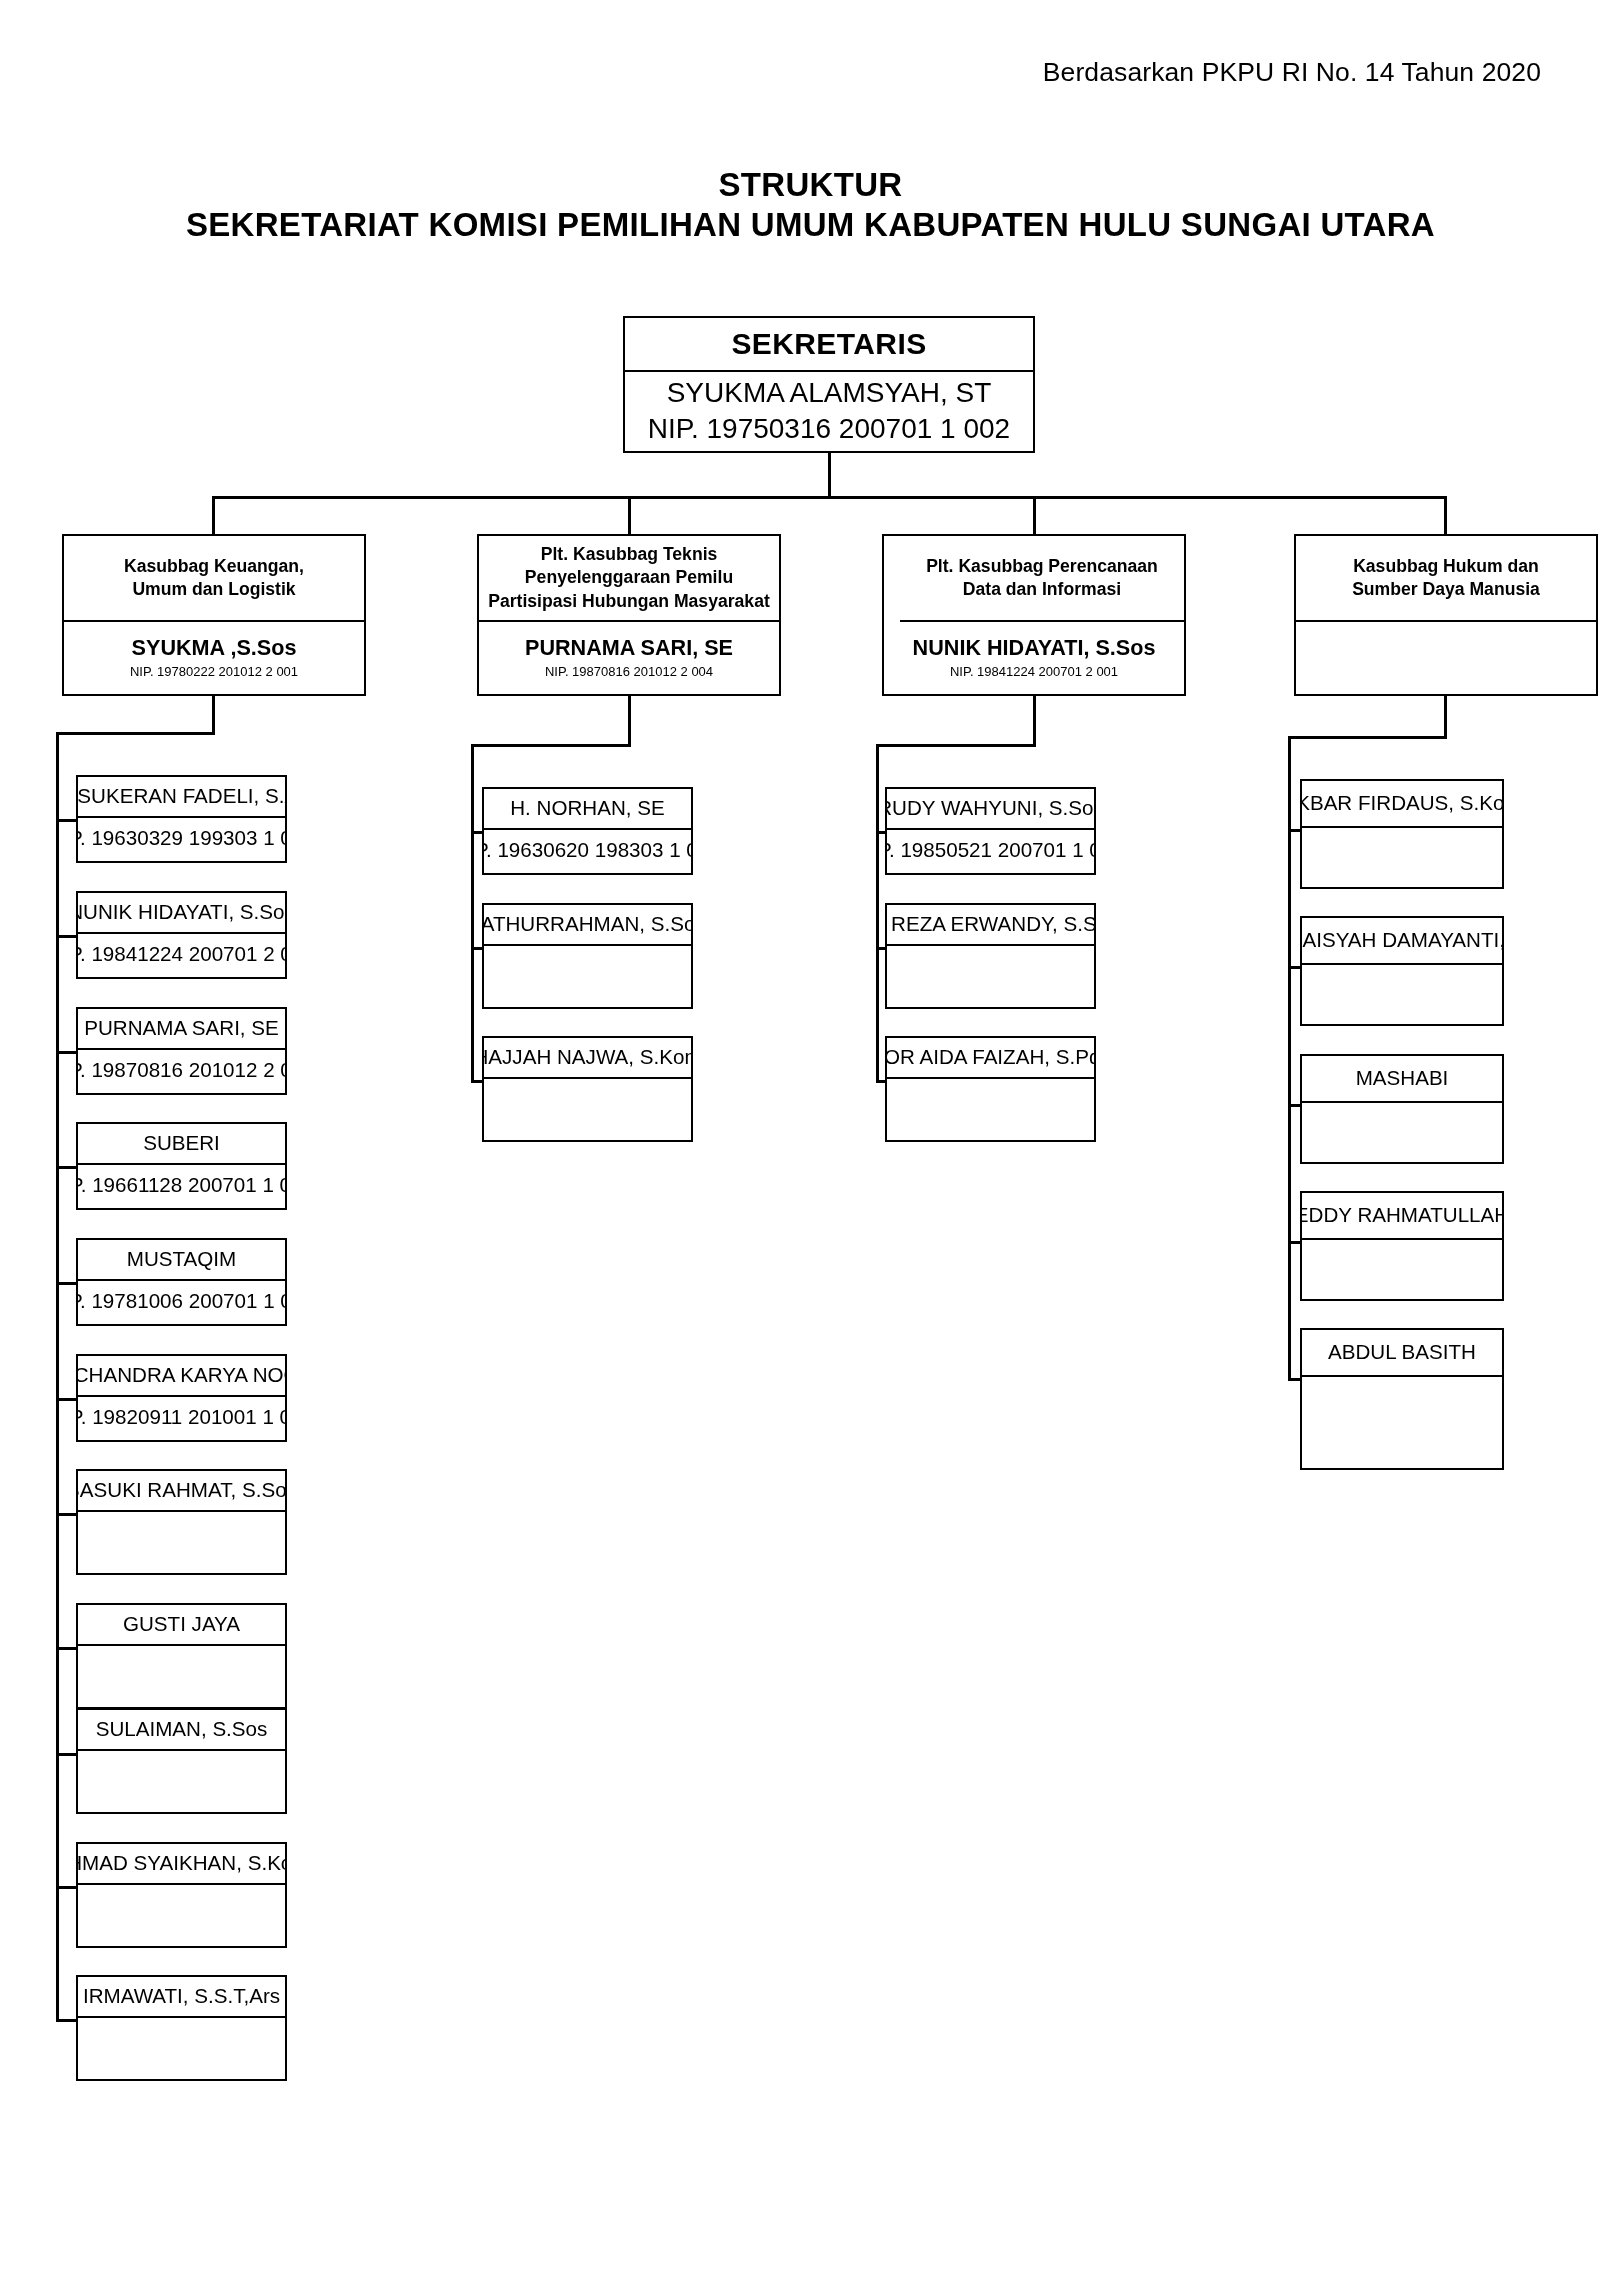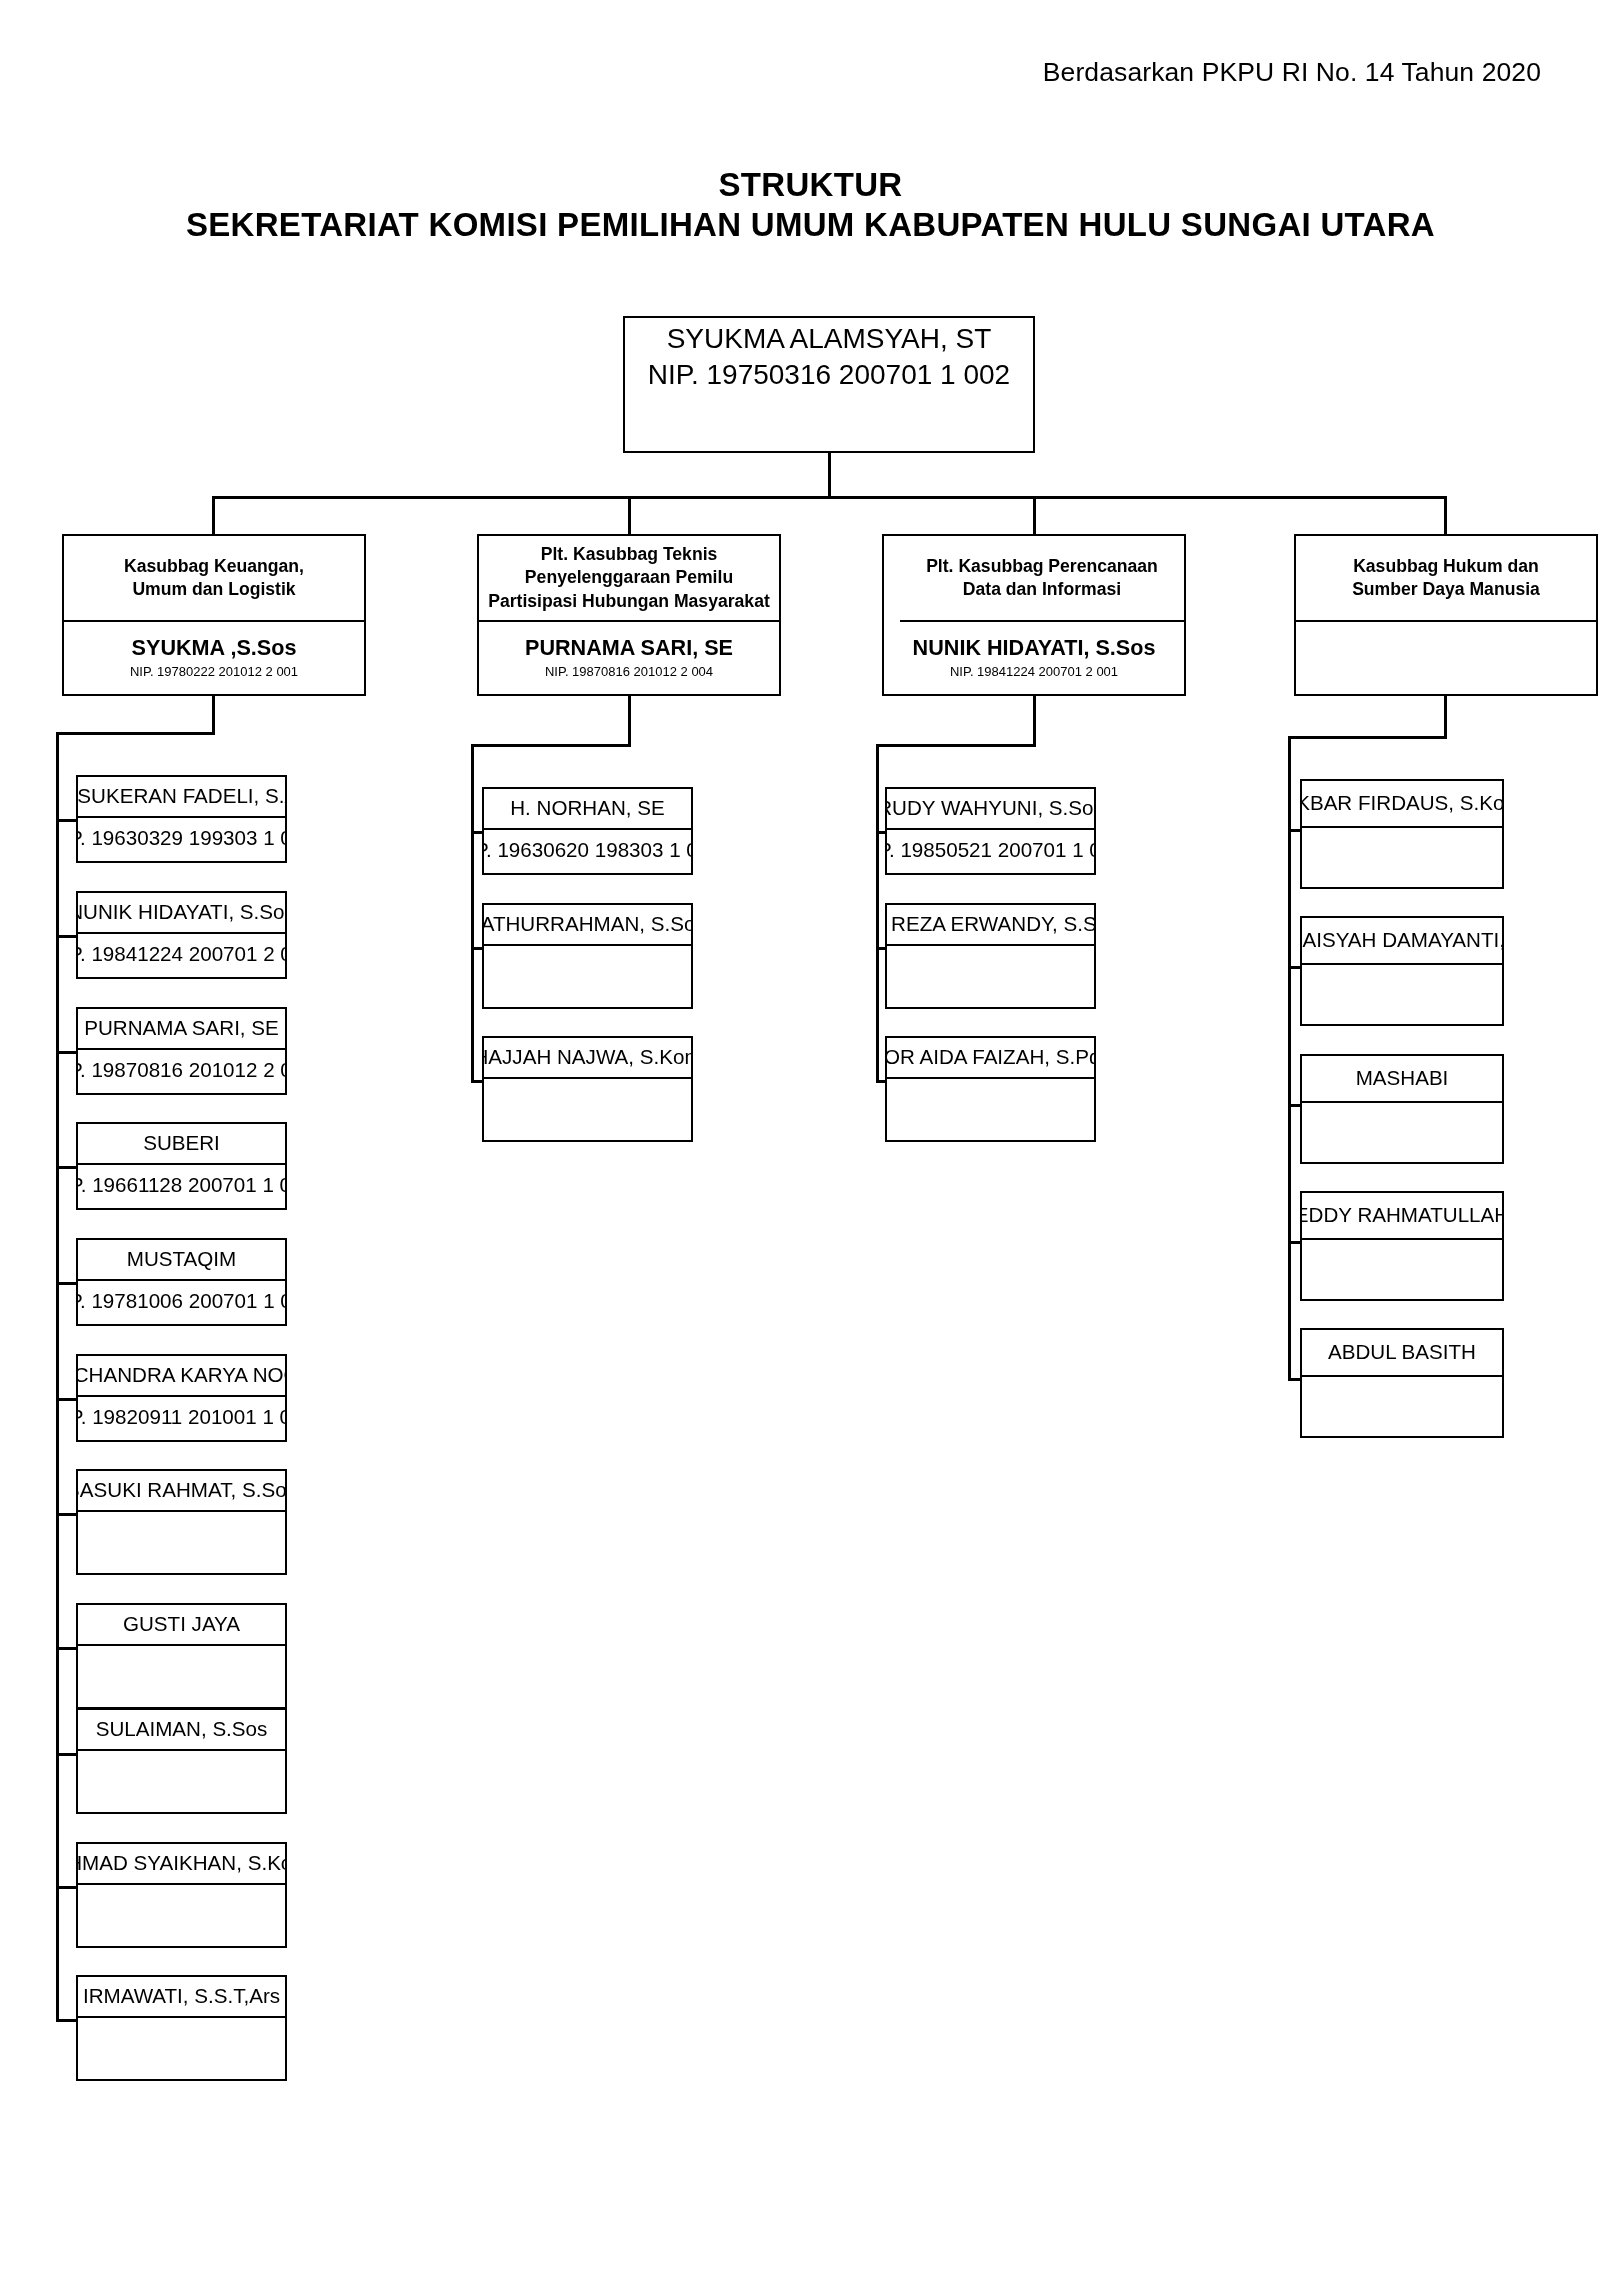--- a/index.html
+++ b/index.html
@@ -143,20 +143,21 @@
 <div id="page">
 
   <div class="header-note">Berdasarkan PKPU RI No. 14 Tahun 2020</div>
 
   <div class="title-block">
     <div class="title-line1">STRUKTUR</div>
     <div class="title-line2">SEKRETARIAT KOMISI PEMILIHAN UMUM KABUPATEN HULU SUNGAI UTARA</div>
   </div>
 
   <div class="box" id="root-box">
+    <div class="cell title-cell divider">SEKRETARIS</div>
     <div class="cell body-cell">
       <span>SYUKMA ALAMSYAH, ST</span>
       <span>NIP. 19750316 200701 1 002</span>
     </div>
   </div>
 
   <div id="connectors">
       <div class="ln" style="left: 828px; top: 453px; width: 2.9px; height: 43px;"></div>
       <div class="ln" style="left: 212px; top: 496px; width: 1235px; height: 2.9px;"></div>
       <div class="ln" style="left: 212px; top: 496px; width: 2.9px; height: 38px;"></div>
@@ -313,20 +314,20 @@
         <div class="cell snip" style="height: 57px;"></div>
       </div>
       <div class="box staff-box" style="left: 1300px; top: 1054px; width: 204px; height: 110px;">
         <div class="cell sname divider" style="height: 47px;">MASHABI</div>
         <div class="cell snip" style="height: 57px;"></div>
       </div>
       <div class="box staff-box" style="left: 1300px; top: 1191px; width: 204px; height: 110px;">
         <div class="cell sname divider" style="height: 47px;">EDDY RAHMATULLAH</div>
         <div class="cell snip" style="height: 57px;"></div>
       </div>
-      <div class="box staff-box" style="left: 1300px; top: 1328px; width: 204px; height: 110px;">
+      <div class="box staff-box" style="left: 1300px; top: 1328px; width: 204px; height: 142px;">
         <div class="cell sname divider" style="height: 47px;">ABDUL BASITH</div>
         <div class="cell snip" style="height: 57px;"></div>
       </div>
     </div>
 
 </div>
 
 
 </body></html>

